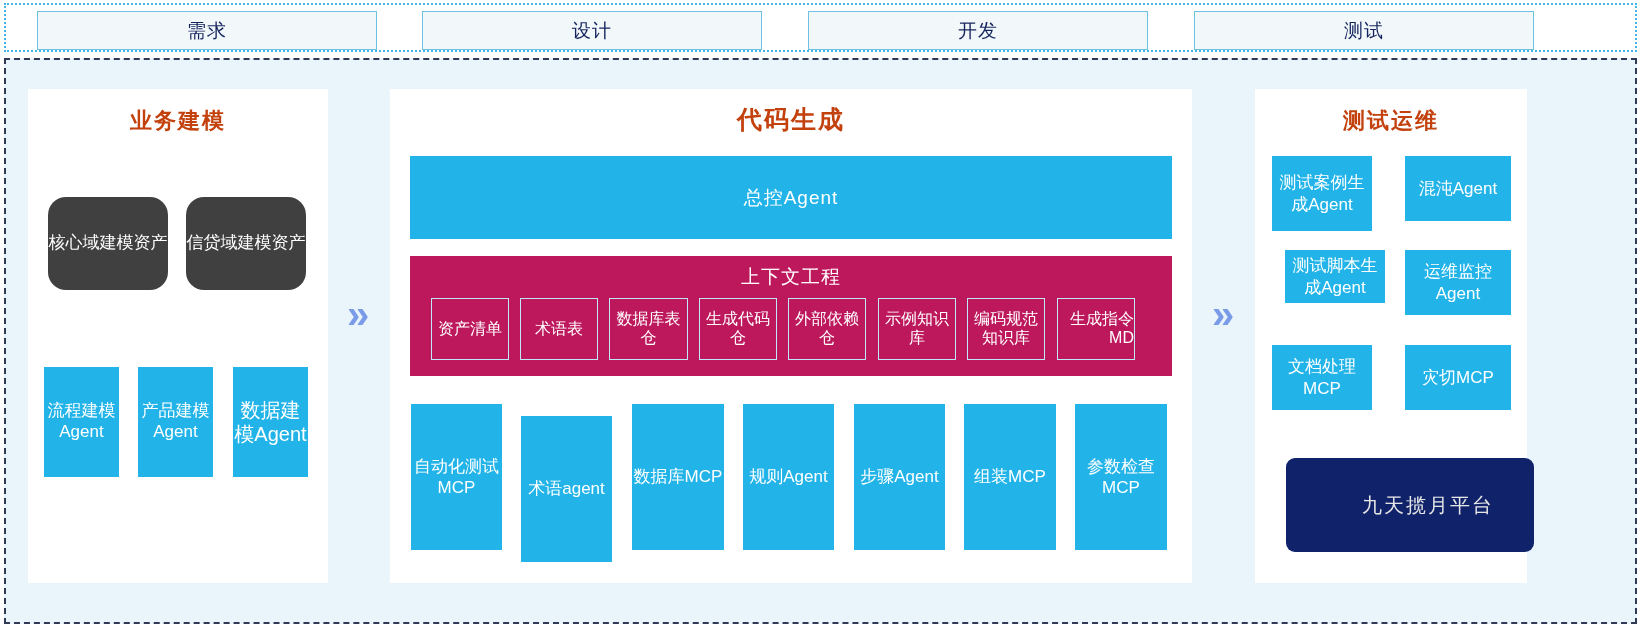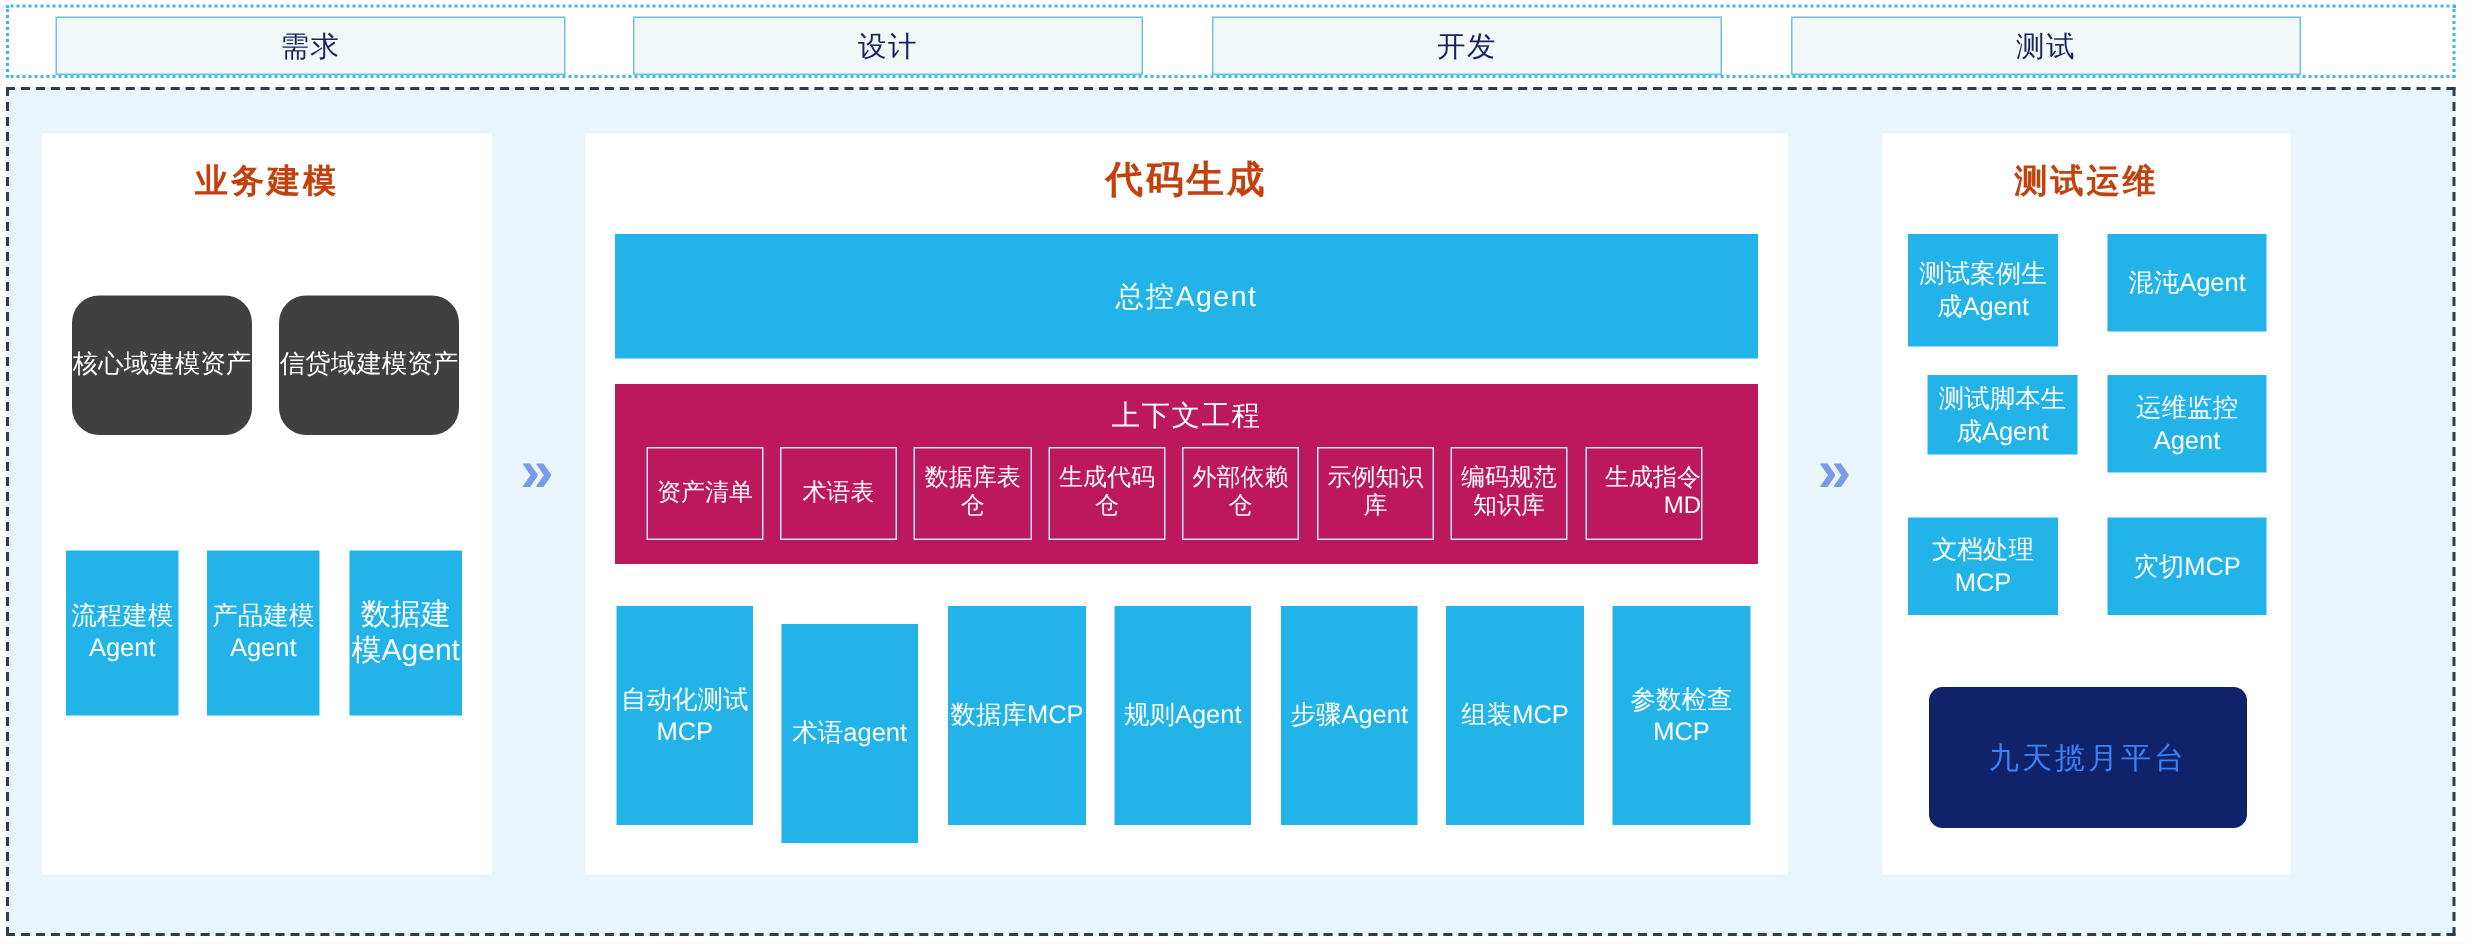--- a/index.html
+++ b/index.html
@@ -142,21 +142,21 @@
   .rt-0{left:17px;top:67px;width:100px;height:75px;}
   .rt-1{left:150px;top:67px;width:106px;height:65px;}
   .rt-2{left:17px;top:161px;width:100px;height:53px;margin-left:13px;}
   .rt-3{left:150px;top:161px;width:106px;height:65px;}
   .rt-4{left:17px;top:256px;width:100px;height:65px;}
   .rt-5{left:150px;top:256px;width:106px;height:65px;}
   .platform{
     position:absolute;left:31px;top:369px;width:212px;height:94px;
     background:#10226a;border-radius:9px;
     display:flex;align-items:center;justify-content:center;
-    color:#3b82f6;font-size:20px;letter-spacing:2px;
+    color:#e5e5e5;font-size:20px;letter-spacing:2px;padding-left:36px;
   }
 
   
   .chev{
     position:absolute;
     width:40px;height:44px;
     color:#7a9ce8;
     font-size:40px;line-height:44px;
     font-weight:bold;
     display:flex;align-items:center;justify-content:center;

